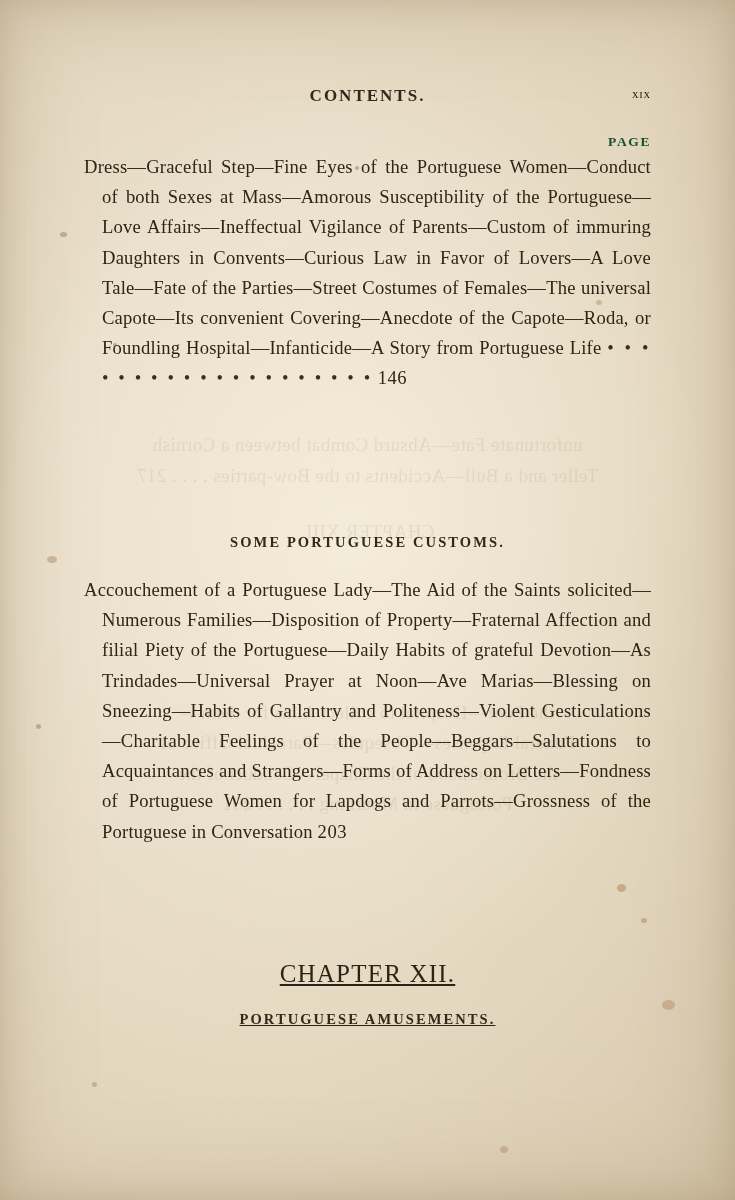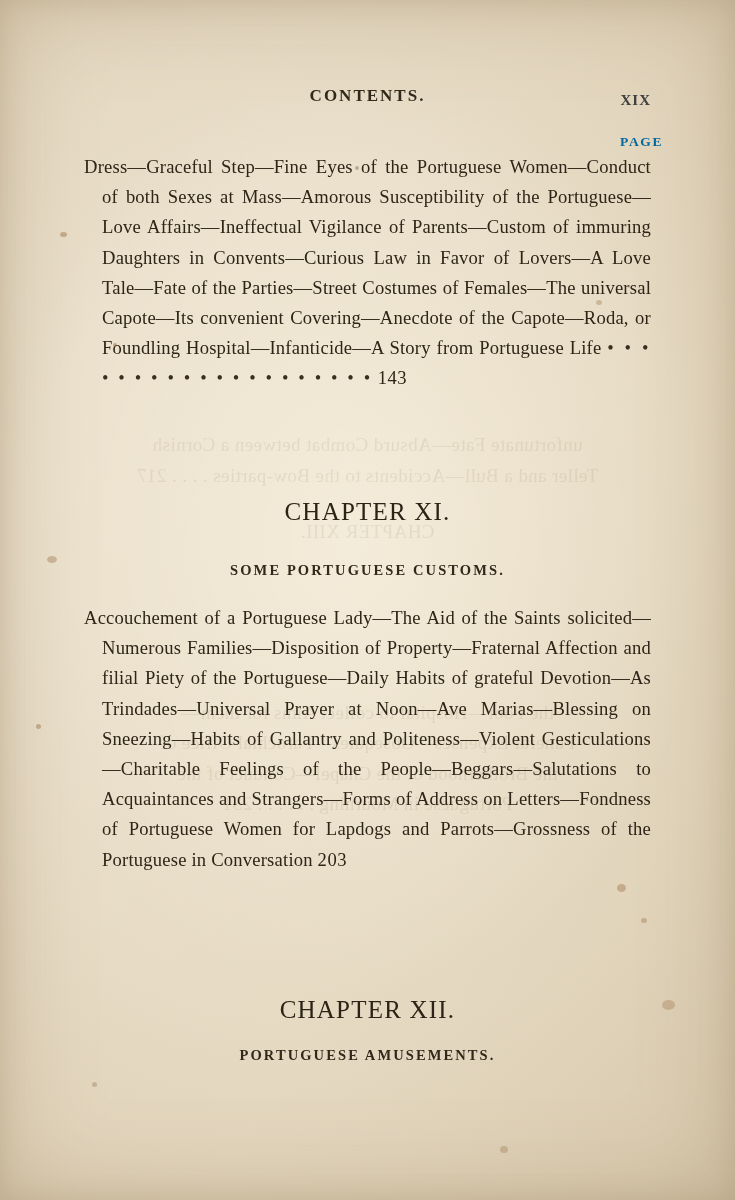--- a/index.html
+++ b/index.html
@@ -67,35 +67,35 @@
     font-size: 17px;
     letter-spacing: 2.0px;
     font-variant: small-caps;
     font-weight: 600;
     color: #342a1c;
   }
   .folio {
     position: absolute;
     right: 84px;
     top: 0;
-    font-size: 21px;
-    font-variant: small-caps;
-    font-weight: 700;
+    font-size: 13px;
+    font-variant: small-caps;
+    font-weight: 400;
     letter-spacing: 1px;
-    color: #404040;
+    color: #000000;
   }
   .page-col-head {
     position: absolute;
     top: 134px;
-    right: 72px;
+    right: 84px;
     font-size: 13.5px;
     letter-spacing: 1.6px;
     font-variant: small-caps;
     font-weight: 600;
-    color: #0369a1;
+    color: #14532d;
   }
   .body-block {
     position: absolute;
     left: 84px;
     right: 84px;
   }
   .entry {
     font-size: 18.6px;
     line-height: 30.2px;
     text-align: justify;
@@ -159,34 +159,33 @@
     <div class="running-title">CONTENTS.</div>
     <div class="folio">xix</div>
   </div>
 
   <div class="page-col-head">PAGE</div>
 
   <div class="body-block" style="top:152px;">
     <div class="entry hang">
       <span>Dress—Graceful Step—Fine Eyes of the Portuguese Women—Conduct of both Sexes at Mass—Amorous Susceptibility of the Portuguese—Love Affairs—Ineffectual Vigilance of Parents—Custom of immuring Daughters in Convents—Curious Law in Favor of Lovers—A Love Tale—Fate of the Parties—Street Costumes of Females—The universal Capote—Its convenient Covering—Anecdote of the Capote—Roda, or Foundling Hospital—Infanticide—A Story from Portuguese Life</span>
       <span class="leader">• • • • • • • • • • • • • • • • • • • •</span>
-      <span class="pageno">143</span>
+      <span class="pageno">146</span>
     </div>
   </div>
 
   <div class="body-block" style="top:498px;">
-    <div class="chapter-title">CHAPTER XI.</div>
     <div class="chapter-sub" style="margin-top:36px;">SOME PORTUGUESE CUSTOMS.</div>
     <div class="entry hang" style="margin-top:24px;">
       <span>Accouchement of a Portuguese Lady—The Aid of the Saints solicited—Numerous Families—Disposition of Property—Fraternal Affection and filial Piety of the Portuguese—Daily Habits of grateful Devotion—As Trindades—Universal Prayer at Noon—Ave Marias—Blessing on Sneezing—Habits of Gallantry and Politeness—Violent Gesticulations—Charitable Feelings of the People—Beggars—Salutations to Acquaintances and Strangers—Forms of Address on Letters—Fondness of Portuguese Women for Lapdogs and Parrots—Grossness of the Portuguese in Conversation</span>
       <span class="pageno">203</span>
     </div>
   </div>
 
-  <div class="body-block" style="top:996px;">
+  <div class="body-block" style="top:960px;text-decoration:underline;">
     <div class="chapter-title">CHAPTER XII.</div>
     <div class="chapter-sub" style="margin-top:23px;">PORTUGUESE AMUSEMENTS.</div>
   </div>
 
 </div>
 
 <div class="spot" style="left:60px;  top:232px; width:7px;  height:5px;  background:rgba(139,96,52,0.40);"></div>
 <div class="spot" style="left:113px; top:343px; width:4px;  height:4px;  background:rgba(139,96,52,0.45);"></div>
 <div class="spot" style="left:47px;  top:556px; width:10px; height:7px;  background:rgba(145,100,56,0.35);"></div>
 <div class="spot" style="left:36px;  top:724px; width:5px;  height:5px;  background:rgba(139,96,52,0.40);"></div>

